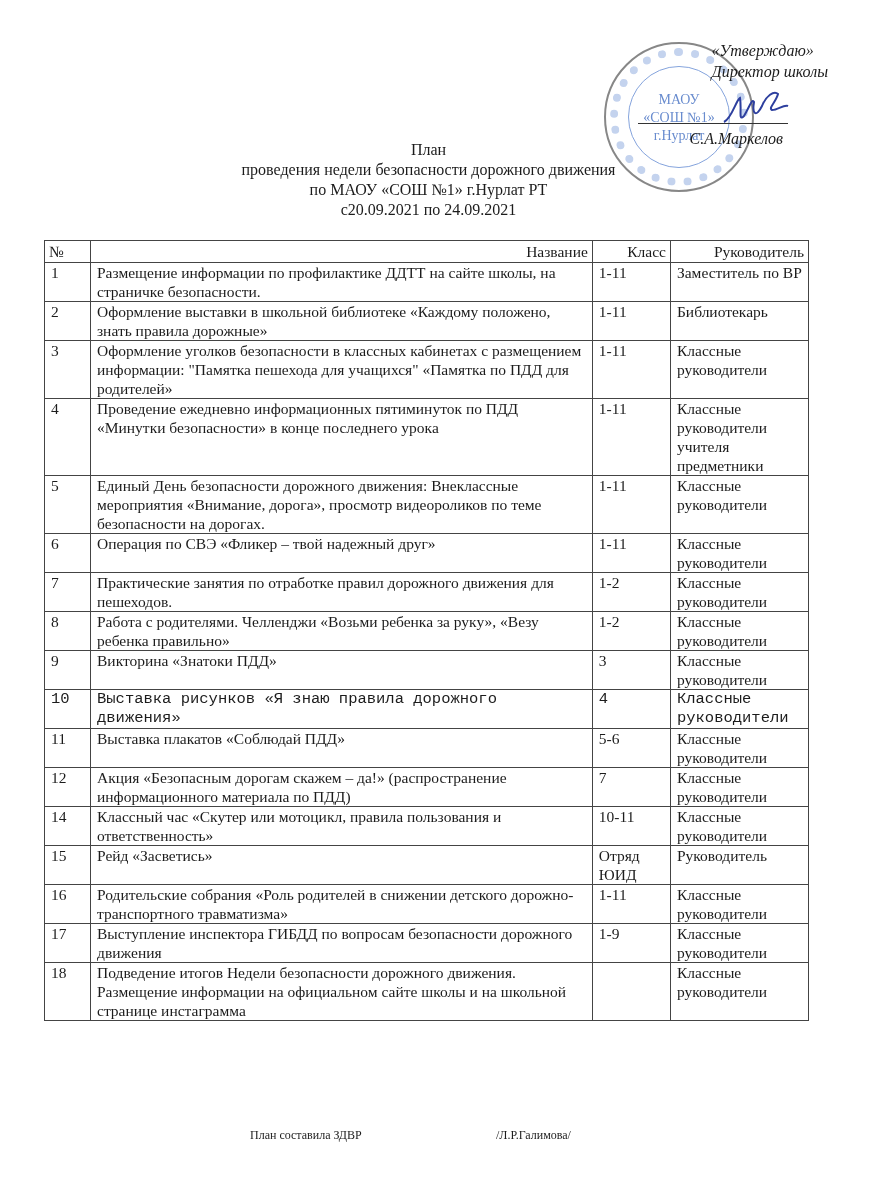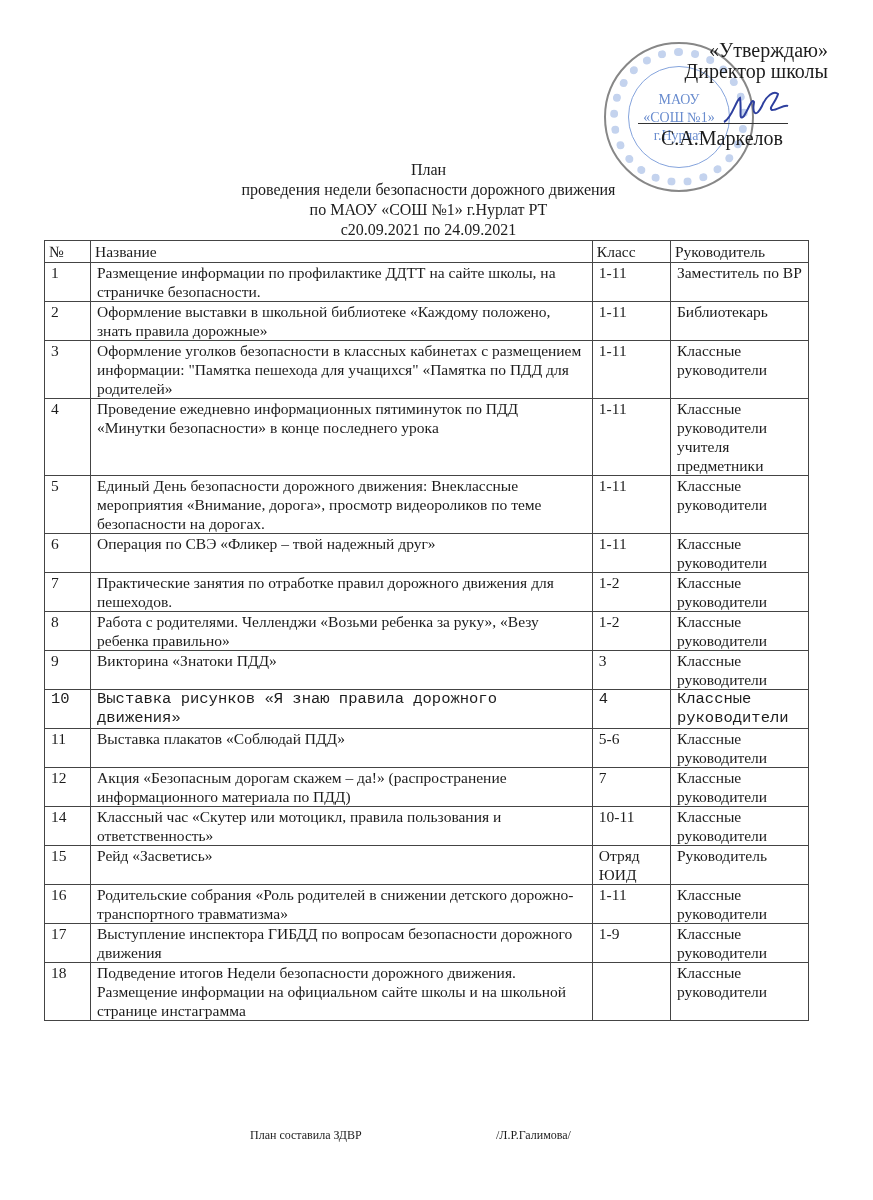--- a/index.html
+++ b/index.html
@@ -1,32 +1,32 @@
 <!DOCTYPE html>
 <html><head>
 <meta charset="utf-8">
 <style>
   html, body { margin: 0; padding: 0; background: #ffffff; }
   body { width: 873px; height: 1200px; position: relative; overflow: hidden;
          font-family: "Liberation Serif", "DejaVu Serif", serif; color: #1c1c1c; }
-  .approve { position: absolute; right: 45px; top: 40px; text-align: right; font-size: 20px; line-height: 21px; }
+  .approve { position: absolute; right: 45px; top: 40px; text-align: left; font-size: 16px; line-height: 21px; font-style: italic; }
   .approve .sig-line { position: absolute; right: 40px; top: 83px; width: 150px; border-top: 1px solid #333; }
   .approve .name { position: absolute; right: 45px; top: 88px; white-space: nowrap; }
   .stamp { position: absolute; left: 604px; top: 42px; width: 150px; height: 150px; border-radius: 50%;
            border: 2px solid #737373; box-sizing: border-box; opacity: 0.85; }
   .stamp .inner { position: absolute; left: 22px; top: 22px; width: 102px; height: 102px; border-radius: 50%;
                   border: 1px solid #6f93d6; box-sizing: border-box; }
   .stamp .t { position: absolute; width: 100%; text-align: center; color: #4f78c6; font-size: 14px; line-height: 16px; }
   .stamp .ring { position: absolute; inset: 4px; border-radius: 50%; border: 8px dotted #8aa8de; box-sizing: border-box; opacity: 0.6; }
   .signature { position: absolute; left: 722px; top: 88px; width: 70px; height: 40px; }
-  .title { position: absolute; top: 160px; left: 0; width: 873px; text-align: center; font-size: 16px; line-height: 20px; }
+  .title { position: absolute; top: 140px; left: 0; width: 873px; text-align: center; font-size: 16px; line-height: 20px; }
   .title div { position: relative; left: -8px; }
   table.plan { position: absolute; left: 44px; top: 240px; width: 765px; border-collapse: collapse; font-size: 15.5px; line-height: 19px; }
   table.plan th, table.plan td { border: 1px solid #444; vertical-align: top; padding: 0 4px 0 6px; text-align: left; font-weight: normal; }
-  table.plan th { text-align: left; padding: 1px 4px; }
+  table.plan th { text-align: right; padding: 1px 4px; }
   table.plan th.c1 { text-align: left; }
   .c1 { width: 32px; } .c2 { width: 458px; } .c3 { width: 62px; } .c4 { width: 118px; }
   .footer { position: absolute; top: 1128px; left: 250px; font-size: 12px; }
   .footer .who { position: absolute; left: 246px; white-space: nowrap; top: 0; }
 </style>
 </head>
 <body>
 
 <div class="stamp">
   <div class="ring"></div>

